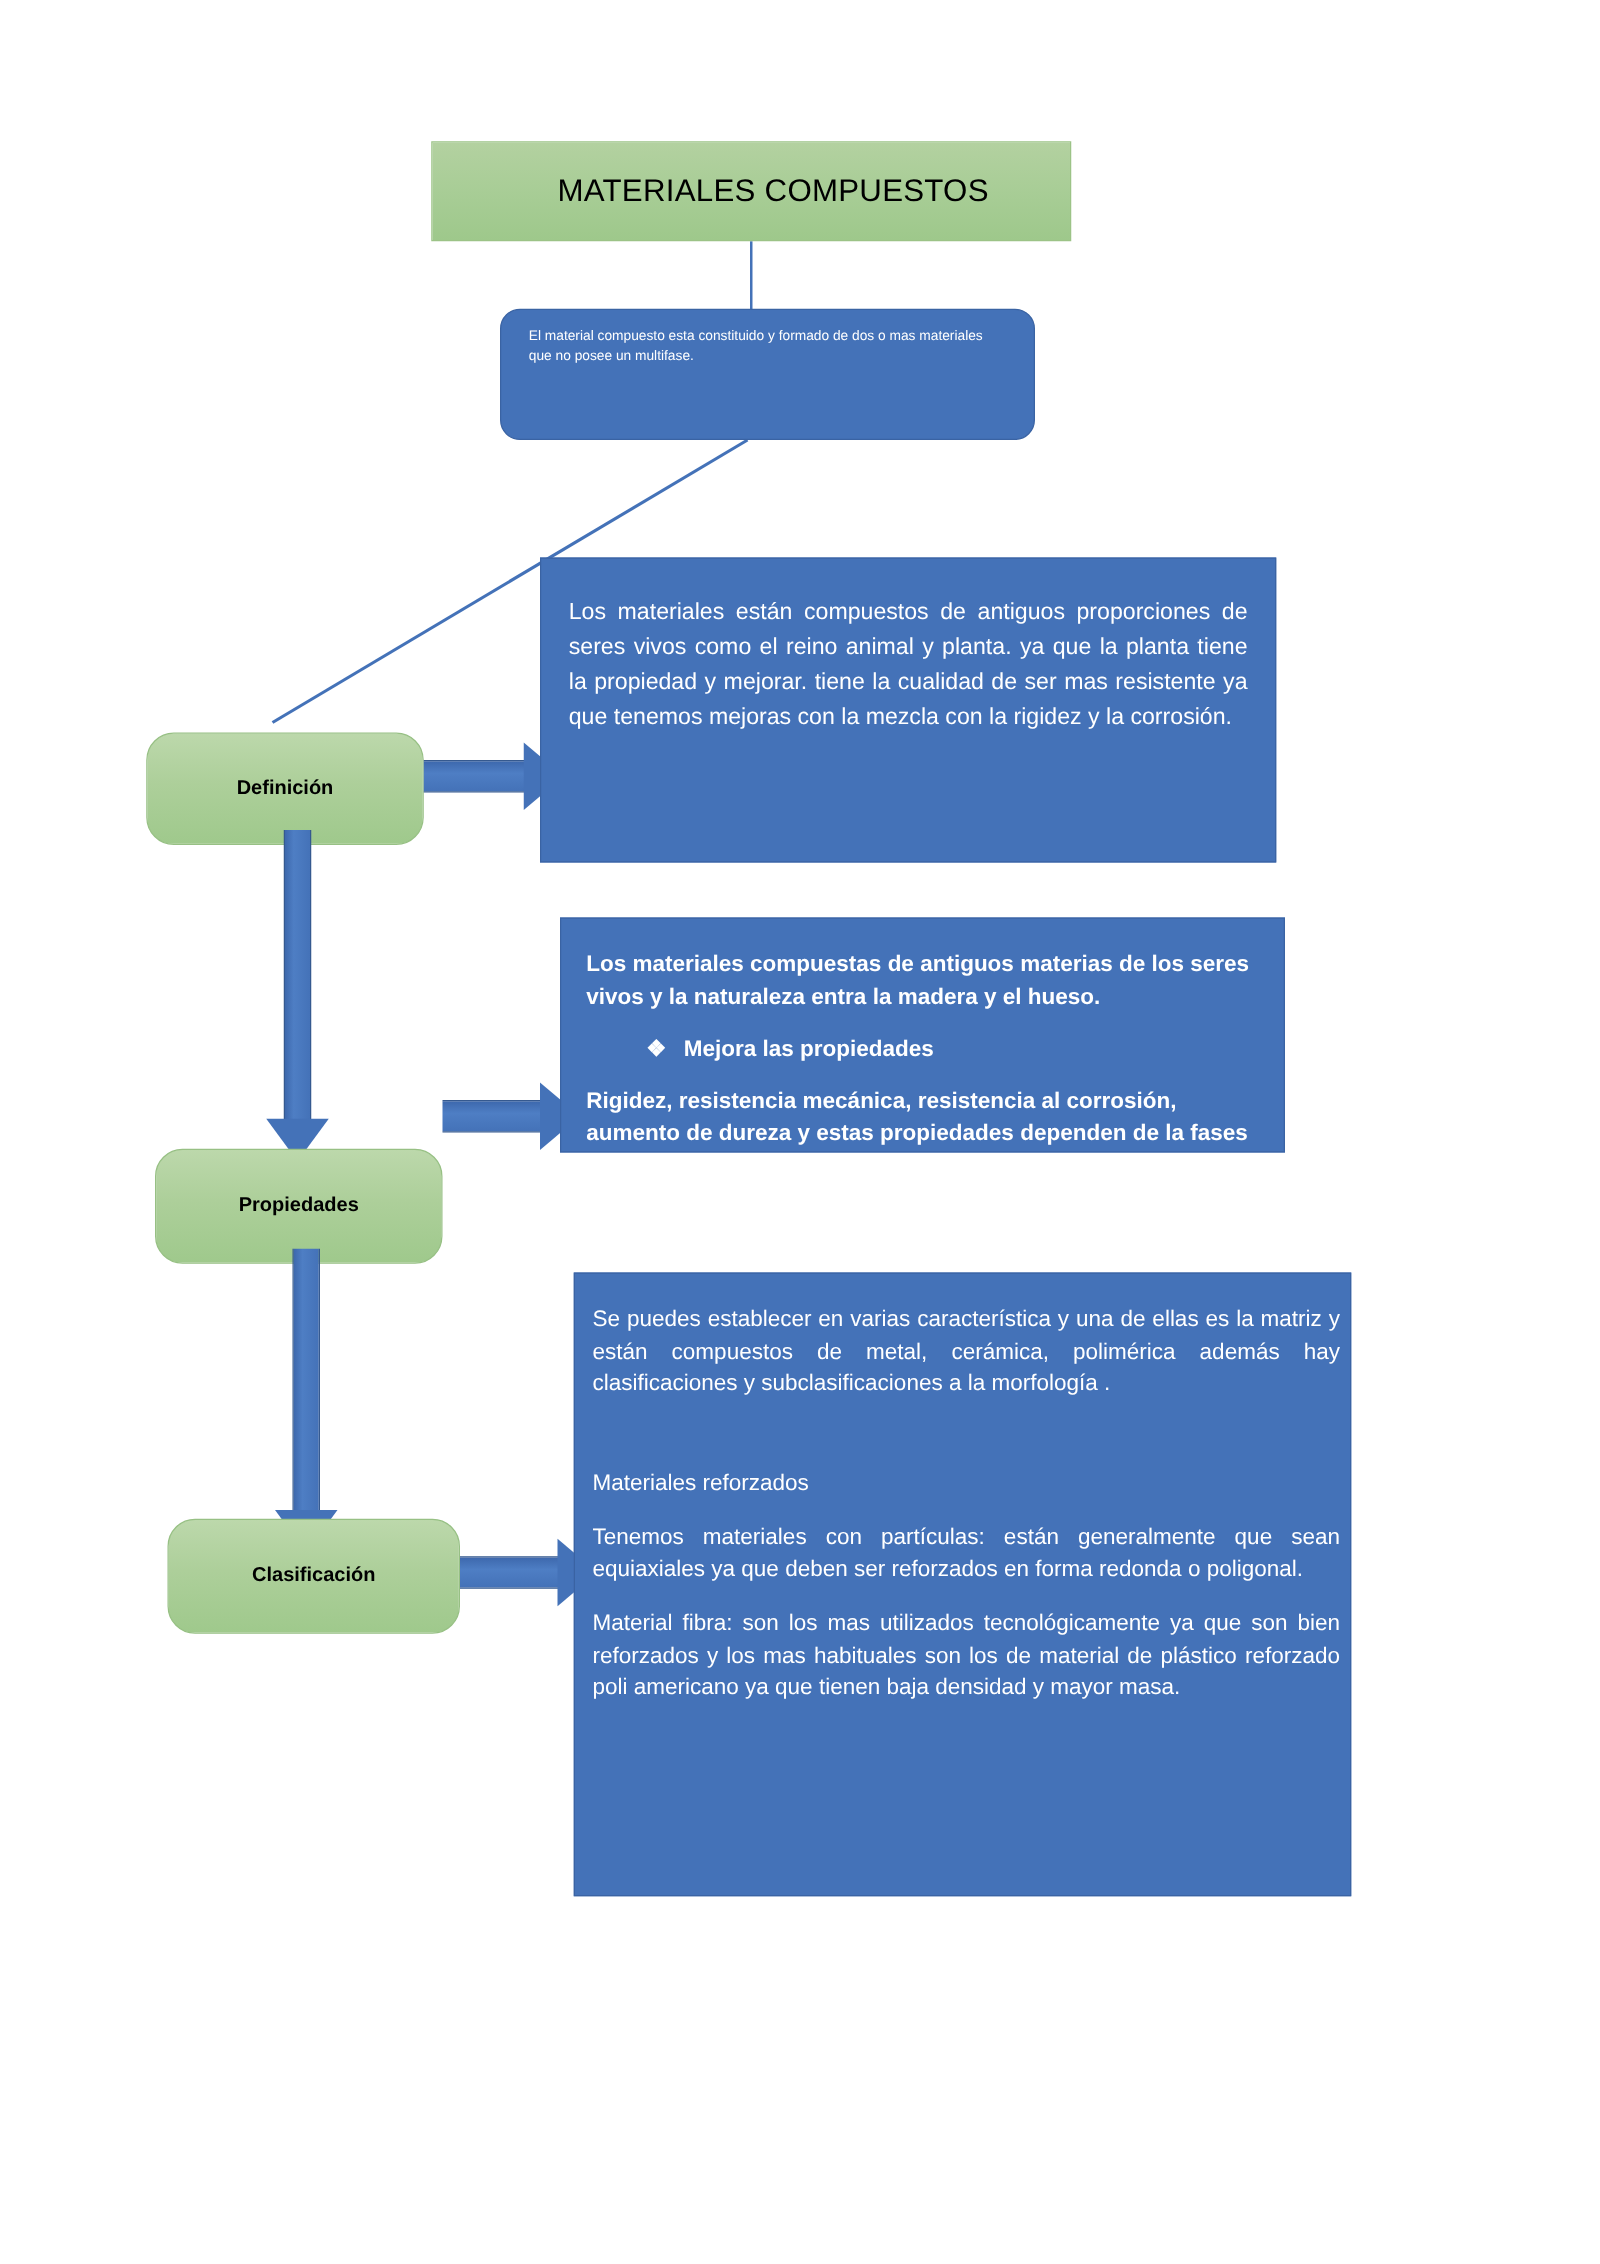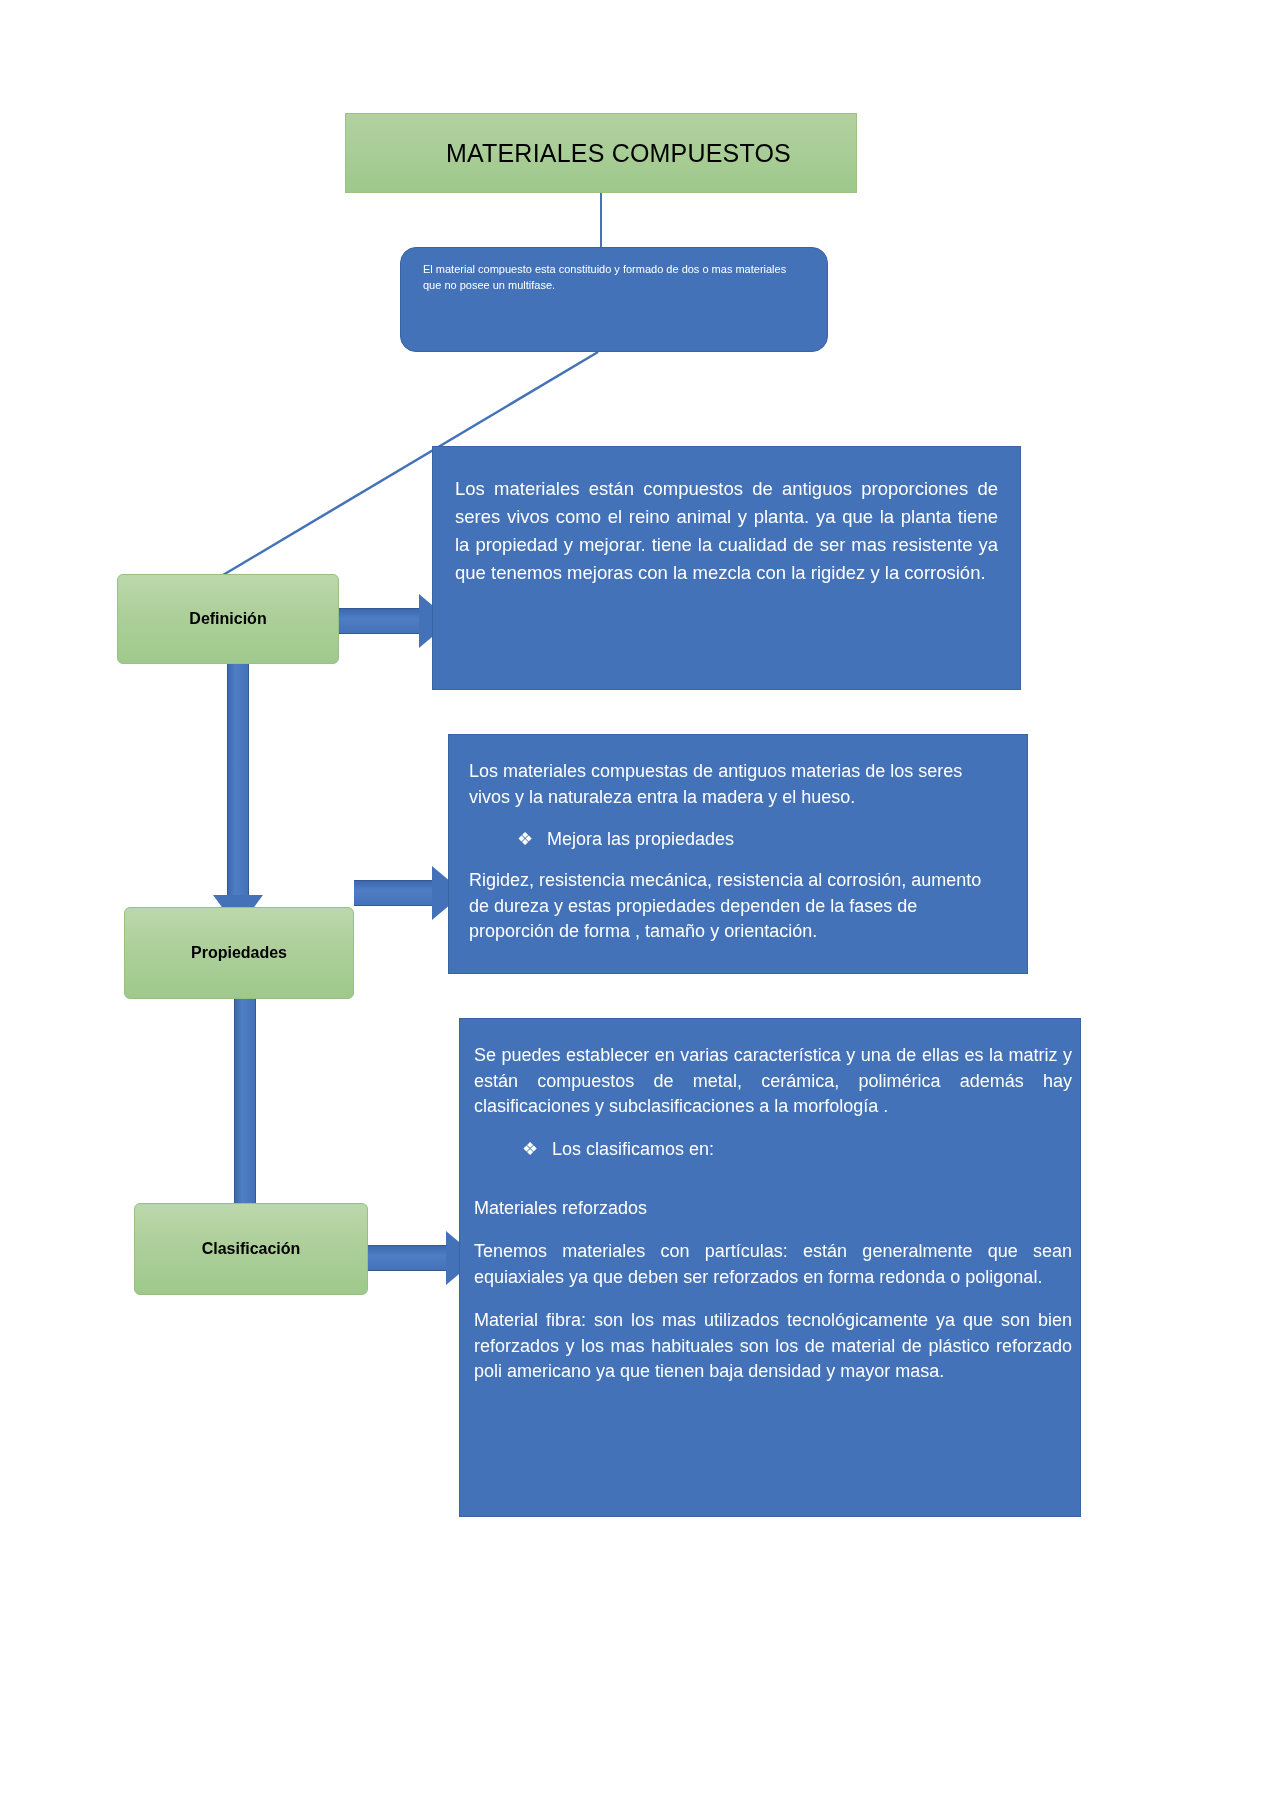--- a/index.html
+++ b/index.html
@@ -38,25 +38,26 @@
     color: #000000;
     letter-spacing: 0.2px;
     white-space: nowrap;
   }
 
   
   .green-node {
     position: absolute;
     background: linear-gradient(to bottom, #bcd8ab 0%, #adcf9a 45%, #9fc98c 100%);
     border: 1px solid #97c084;
-    border-radius: 6px;
+    border-radius: 22px;
     box-sizing: border-box;
     display: flex;
     align-items: center;
     justify-content: center;
+    margin-top: 12px;
   }
   .green-node .node-label {
     font-size: 16px;
     font-weight: bold;
     color: #000000;
     text-align: center;
   }
 
   
   .blue-callout {
@@ -197,43 +198,40 @@
   <div class="green-node" style="left:124px; top:907px; width:230px; height:92px;">
     <span class="node-label">Propiedades</span>
   </div>
 
   <div class="arrow-right-shaft" style="left:354px; top:880px; width:80px;"></div>
   <div class="arrow-right-head" style="left:432px; top:866px;"></div>
 
   <div class="arrow-down-shaft" style="left:234px; top:999px; height:213px;"></div>
   <div class="arrow-down-head" style="left:220px; top:1208px;"></div>
 
-  <div class="blue-panel" style="left:448px; top:734px; width:580px; height:240px; padding:24px 22px 16px 20px;">
+  <div class="blue-panel" style="left:448px; top:734px; width:580px; height:188px; padding:24px 22px 16px 20px;font-weight:bold;">
     <p class="p-prop">Los materiales compuestas de antiguos materias de los seres vivos y la naturaleza entra la madera y el hueso.</p>
     <div class="spacer-md"></div>
     <div class="bullet-line">
       <span class="bullet-glyph">❖</span><span>Mejora las propiedades</span>
     </div>
     <div class="spacer-md"></div>
     <p class="p-prop">Rigidez, resistencia mecánica, resistencia al corrosión, aumento de dureza y estas propiedades dependen de la fases de proporción de forma , tamaño y orientación.</p>
   </div>
 
   <div class="green-node" style="left:134px; top:1203px; width:234px; height:92px;">
     <span class="node-label">Clasificación</span>
   </div>
 
   <div class="arrow-right-shaft" style="left:368px; top:1245px; width:80px;"></div>
   <div class="arrow-right-head" style="left:446px; top:1231px;"></div>
 
   <div class="blue-panel" style="left:459px; top:1018px; width:622px; height:499px; padding:24px 8px 18px 14px;">
     <p class="p-clas para-justify">Se puedes establecer en varias característica y una de ellas es la matriz y están compuestos de metal, cerámica, polimérica además hay clasificaciones y subclasificaciones a la morfología .</p>
     <div class="spacer-md"></div>
-    <div class="bullet-line">
-      <span class="bullet-glyph">❖</span><span>Los clasificamos en:</span>
-    </div>
     <div class="spacer-md"></div>
     <div class="spacer-md"></div>
     <p class="p-clas">Materiales reforzados</p>
     <div class="spacer-md"></div>
     <p class="p-clas para-justify">Tenemos materiales con partículas: están generalmente que sean equiaxiales ya que deben ser reforzados en forma redonda o poligonal.</p>
     <div class="spacer-md"></div>
     <p class="p-clas para-justify">Material fibra: son los mas utilizados tecnológicamente ya que son bien reforzados y los mas habituales son los de material de plástico reforzado poli americano ya que tienen baja densidad y mayor masa.</p>
   </div>
 
 </div>

